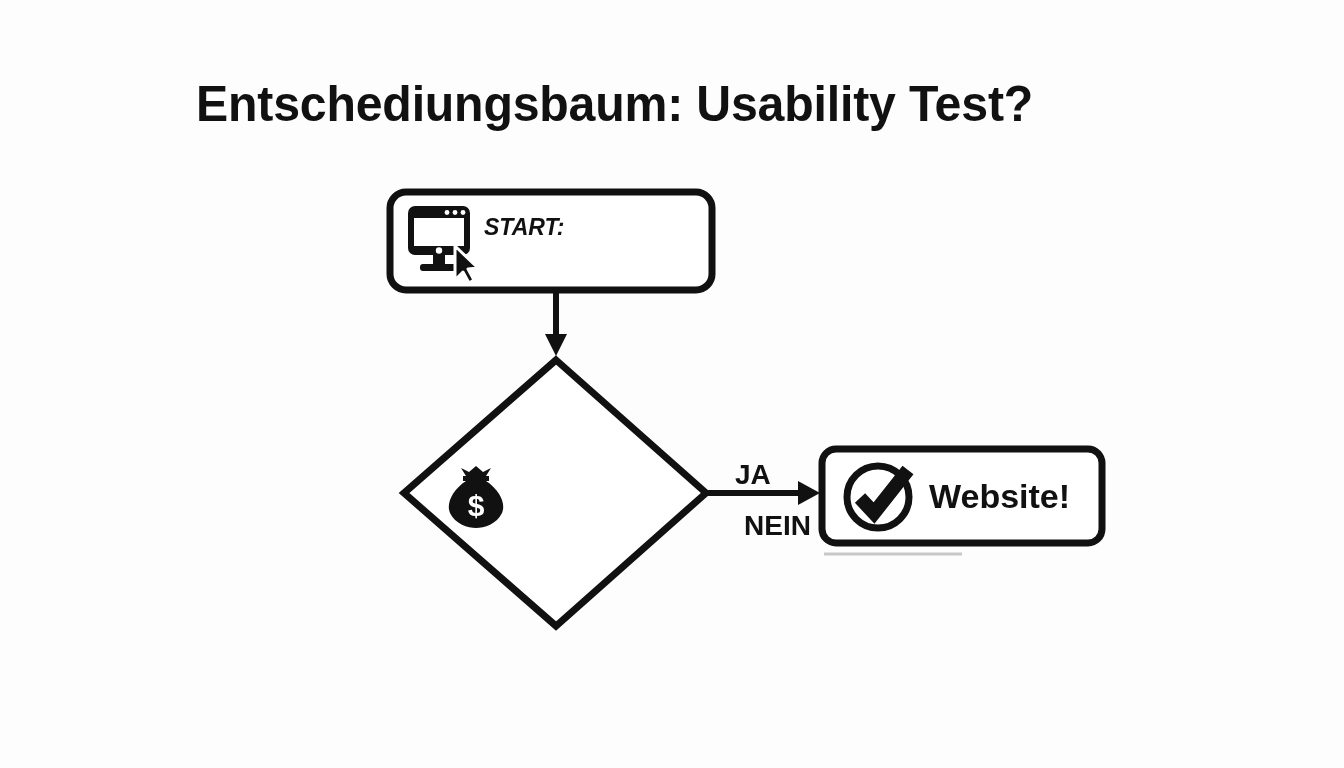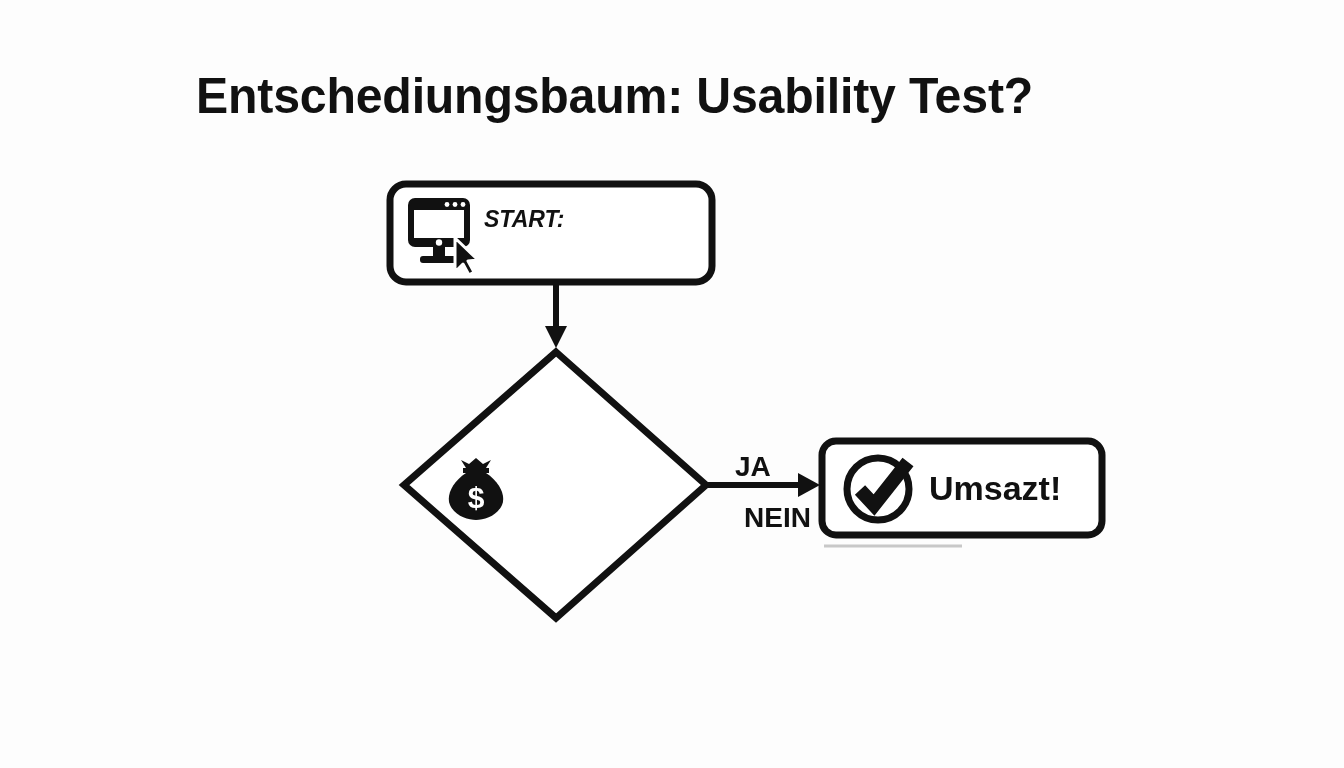--- a/index.html
+++ b/index.html
@@ -12,21 +12,21 @@
     height: 768px;
     background: #fdfdfd;
     font-family: "Liberation Sans", sans-serif;
     overflow: hidden;
     position: relative;
   }
 
   #canvas {
     position: absolute;
     left: 0;
-    top: 0;
+    top: 8px;
     width: 1344px;
     height: 740px;
   }
 
   
   .title {
     position: absolute;
     left: 196px;
     top: 66px;
     font-family: "Liberation Sans", sans-serif;
@@ -156,19 +156,19 @@
     </g>
 
     <line x1="824" y1="546" x2="962" y2="546" stroke="#c8c8c8" stroke-width="3"></line>
   </svg>
 
   <div class="node-text start-text">
     <span class="ln">START:</span>
   </div>
 
 
-  <div class="node-text testen-text">Umsazt!</div>
+  <div class="node-text testen-text">Website!</div>
 
   <div class="edge-label label-ja">JA</div>
 
   <div class="edge-label label-nein">NEIN</div>
 
 </div>
 
 </body></html>

